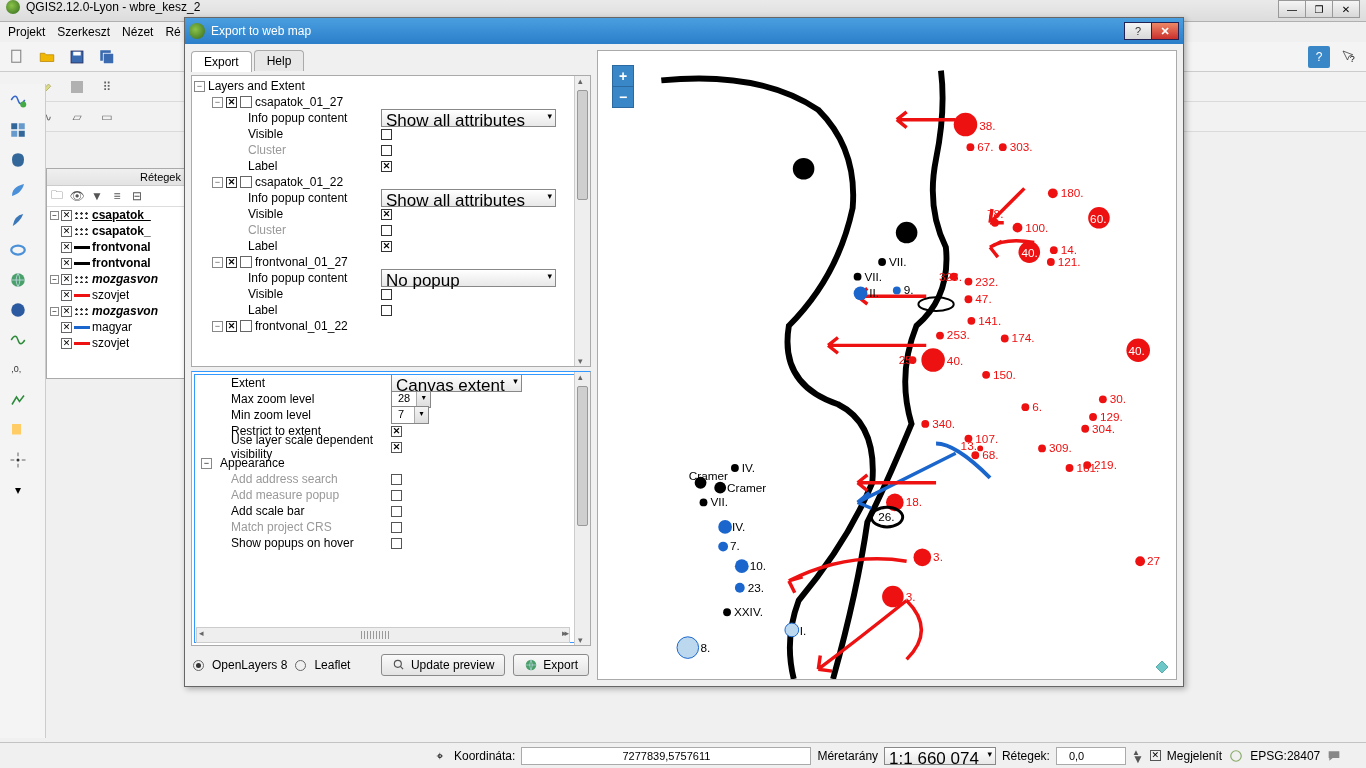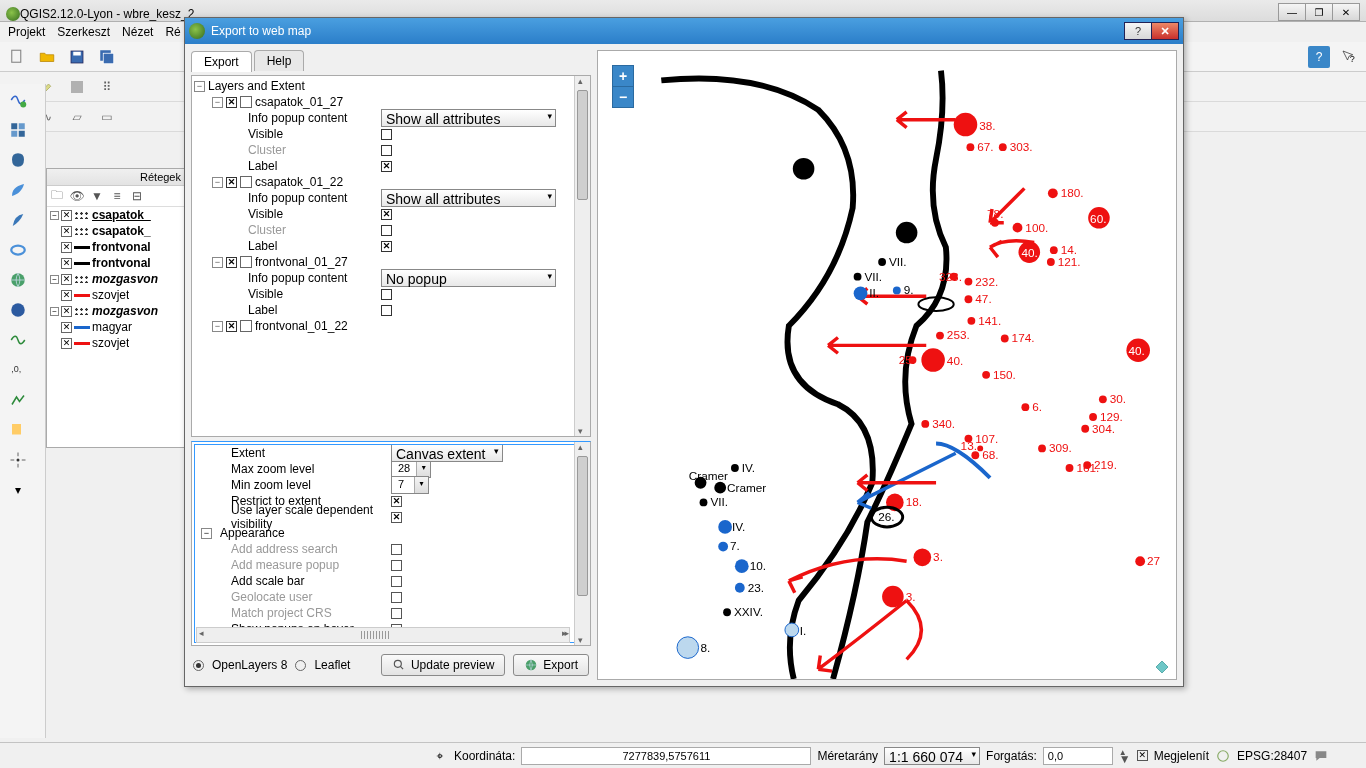--- a/index.html
+++ b/index.html
@@ -1,30 +1,30 @@
 <!DOCTYPE html>
 <html><head>
 <meta charset="utf-8">
 <style>
 *{box-sizing:border-box;margin:0;padding:0;font-family:"Segoe UI",Tahoma,sans-serif;font-size:12px;-webkit-font-smoothing:none}
 body{background:#e8e8e8;width:1366px;height:768px;overflow:hidden;position:relative}
 
 .main-window{position:absolute;left:0;top:0;width:1366px;height:768px;background:#f0f0f0}
-.main-title{height:22px;background:linear-gradient(#eaeaea,#dcdcdc);display:flex;align-items:flex-end;padding:0 6px;border-bottom:1px solid #b0b0b0}
+.main-title{height:22px;background:linear-gradient(#eaeaea,#dcdcdc);display:flex;align-items:flex-start;padding:0 6px;gap:6px;border-bottom:1px solid #b0b0b0}
 .main-title .icon{width:14px;height:14px;background:radial-gradient(circle at 40% 40%,#8bc34a,#33691e);border-radius:50%}
 .main-title .title-text{flex:1}
 .win-ctrls{display:flex;gap:0}
 .win-btn{width:28px;height:18px;border:1px solid #999;background:linear-gradient(#f5f5f5,#d8d8d8);display:flex;align-items:center;justify-content:center;font-size:10px;margin-left:-1px}
 .menubar{height:20px;display:flex;align-items:center;gap:12px;padding:0 8px;background:#f0f0f0}
 .toolbar{height:30px;background:#f4f4f4;border-bottom:1px solid #ccc;display:flex;align-items:center;gap:8px;padding:2px 6px}
 .tool-icon{width:22px;height:22px;border:1px solid transparent;display:flex;align-items:center;justify-content:center}
 .tool-icon svg{width:18px;height:18px}
 .left-dock{position:absolute;left:0;top:84px;width:46px;bottom:30px;background:#f4f4f4;display:flex;flex-direction:column;gap:6px;padding:4px;border-right:1px solid #ccc}
 .left-dock .tool-icon{width:28px;height:24px}
-.layers-panel{position:absolute;left:46px;top:168px;width:140px;height:280px;background:#fff;border:1px solid #aaa}
+.layers-panel{position:absolute;left:46px;top:168px;width:140px;height:211px;background:#fff;border:1px solid #aaa}
 .layers-title{background:linear-gradient(#f0f0f0,#e3e3e3);padding:2px 4px;border-bottom:1px solid #ccc;text-align:right;font-size:11px}
 .layers-tools{display:flex;gap:4px;padding:2px;border-bottom:1px solid #ddd}
 .layers-tools span{width:16px;height:16px;display:inline-flex;align-items:center;justify-content:center;color:#555}
 .layer-row{display:flex;align-items:center;gap:2px;padding:1px 3px;font-size:11px;white-space:nowrap}
 .layer-row .cb{width:11px;height:11px;border:1px solid #666;display:inline-block;font-size:9px;line-height:9px;text-align:center}
 .layer-row .swatch{width:16px;height:8px;display:inline-block}
 .layer-row .name{overflow:hidden;text-overflow:ellipsis}
 
 .dialog{position:absolute;left:184px;top:17px;width:1000px;height:670px;background:#f0f0f0;border:1px solid #666;box-shadow:2px 2px 6px rgba(0,0,0,.3)}
 .dlg-title{height:26px;background:linear-gradient(#4a9fe0,#2b7ec9);display:flex;align-items:center;padding:0 4px;gap:6px;color:#fff}
@@ -40,27 +40,27 @@
 .tab{padding:3px 12px;border:1px solid #aaa;background:#e8e8e8;border-bottom:none;border-radius:4px 4px 0 0}
 .tab.active{background:#fff;position:relative;top:1px}
 .tree-box{flex:1;background:#fff;border:1px solid #aaa;position:relative;overflow:hidden;height:275px}
 .tree{padding:2px;font-size:11px}
 .tree-row{display:flex;align-items:center;gap:3px;height:16px;white-space:nowrap}
 .tree-row .exp{width:11px;height:11px;border:1px solid #888;font-size:9px;line-height:9px;text-align:center;color:#555}
 .tree-row .cb{width:11px;height:11px;border:1px solid #333;font-size:9px;line-height:9px;text-align:center}
 .tree-row .check-x{font-weight:bold}
 .tree-row .poly{width:12px;height:12px;border:1px solid #666;display:inline-block}
 .indent-1{padding-left:18px}.indent-3{padding-left:54px}
-.dropdown{border:1px solid #888;background:linear-gradient(#fff,#e8e8e8);padding:1px 16px 7px 4px;position:relative;min-width:140px;height:18px;font-size:14px}
+.dropdown{border:1px solid #888;background:linear-gradient(#fff,#e8e8e8);padding:1px 16px 7px 4px;position:relative;min-width:140px;height:18px;font-size:17px}
 .dropdown::after{content:"▾";position:absolute;right:3px;top:1px;font-size:9px}
 .scroll-v{position:absolute;right:0;top:0;bottom:0;width:16px;background:#eee;border-left:1px solid #ccc}
 .scroll-v::before{content:"▴";position:absolute;top:0;left:3px;font-size:9px;color:#666}
 .scroll-v::after{content:"▾";position:absolute;bottom:0;left:3px;font-size:9px;color:#666}
 .scroll-thumb{position:absolute;left:2px;right:2px;background:#cfcfcf;border:1px solid #999;border-radius:2px}
-.opts-box{height:205px;background:#fff;border:1px solid #aaa;border-top-color:#3399ff;position:relative;overflow:hidden}
+.opts-box{height:275px;background:#fff;border:1px solid #aaa;border-top-color:#3399ff;position:relative;overflow:hidden}
 .opts-inner{border:1px solid #3399ff;position:absolute;inset:2px;overflow:hidden}
 .opt-row{display:flex;align-items:center;gap:4px;height:16px;font-size:11px;padding:0 2px}
 .opt-row.sel{background:#3399ff;color:#fff}
 .opt-row .label{flex:0 0 190px;padding-left:34px}
 .opt-row .check{width:11px;height:11px;border:1px solid #555;font-size:9px;line-height:9px;text-align:center;margin-left:0}
 .opt-row.sel .check{border-color:#fff}
 .opt-row.disabled{color:#999}
 .chk-on::after{content:"✕";font-weight:bold}
 .spinner{display:inline-flex;border:1px solid #888;height:18px}
 .spinner .val{padding:1px 6px;background:#fff;min-width:22px;font-size:11px}
@@ -74,21 +74,21 @@
 .radio.on::after{content:"";position:absolute;inset:2px;background:#333;border-radius:50%}
 .btn{border:1px solid #8a8a8a;background:linear-gradient(#fafafa,#e3e3e3);padding:3px 10px;border-radius:3px;display:inline-flex;align-items:center;gap:5px}
 .btn svg{width:14px;height:14px}
 
 .zoom-ctrl{position:absolute;left:14px;top:14px;display:flex;flex-direction:column}
 .zoom-ctrl div{width:22px;height:22px;background:#3a87c8;color:#fff;display:flex;align-items:center;justify-content:center;font-weight:bold;border:1px solid #2a6aa0;margin-bottom:-1px;font-size:14px}
 .attrib{position:absolute;right:6px;bottom:4px;width:16px;height:16px}
 .attrib svg{width:16px;height:16px}
 
 .statusbar{position:absolute;left:0;right:0;bottom:0;height:26px;background:#f0f0f0;border-top:1px solid #c3c3c3;display:flex;align-items:center;gap:6px;padding:0 6px;font-size:11px}
-.statusbar input{border:1px solid #aaa;height:18px;padding:0 4px;font-size:11px}
+.statusbar input{border:1px solid #aaa;height:18px;padding:0 12px;font-size:11px}
 .sb-input-long{width:290px;text-align:center}
 .sb-input-short{width:120px}
 .mini{width:16px;height:16px;display:inline-flex;align-items:center;justify-content:center}
 .bold{font-weight:700}
 .underline{text-decoration:underline}
 </style>
 </head>
 <body>
 
 <div class="main-window">
@@ -439,24 +439,20 @@
               <div class="opt-row disabled">
                 <span class="label">Add address search</span>
                 <span class="check "></span>
               </div>
               <div class="opt-row disabled">
                 <span class="label">Add measure popup</span>
                 <span class="check "></span>
               </div>
               <div class="opt-row">
                 <span class="label">Add scale bar</span>
-                <span class="check "></span>
-              </div>
-              <div class="opt-row disabled">
-                <span class="label">Geolocate user</span>
                 <span class="check "></span>
               </div>
               <div class="opt-row disabled">
                 <span class="label">Match project CRS</span>
                 <span class="check "></span>
               </div>
               <div class="opt-row">
                 <span class="label">Show popups on hover</span>
                 <span class="check "></span>
               </div>
@@ -634,21 +630,21 @@
     </div>
   </div>
 
   <div class="statusbar">
     <span style="width:420px"></span>
     <span class="mini">⌖</span>
     <span>Koordináta:</span>
     <input class="sb-input-long" value="7277839,5757611" style="">
     <span>Méretarány</span>
     <span class="dropdown" style="min-width:90px">1:1 660 074</span>
-    <span>Forgatás:</span>
+    <span>Rétegek:</span>
     <input class="sb-input-short" style="width: 70px;" value="0,0">
     <span style="font-size:8px;display:flex;flex-direction:column;line-height:7px;color:#555">▲<span>▼</span></span>
     <span class="cb" style="width:11px;height:11px;border:1px solid #555;display:inline-block;text-align:center;font-size:9px;line-height:9px">✕</span>
     <span>Megjelenít</span>
     <span class="mini">
         <svg width="14" height="14" viewBox="0 0 24 24">
           <circle cx="12" cy="12" r="9" fill="none" stroke="#8a6" stroke-width="2"></circle>
         </svg>
       </span>
     <span>EPSG:28407</span>

